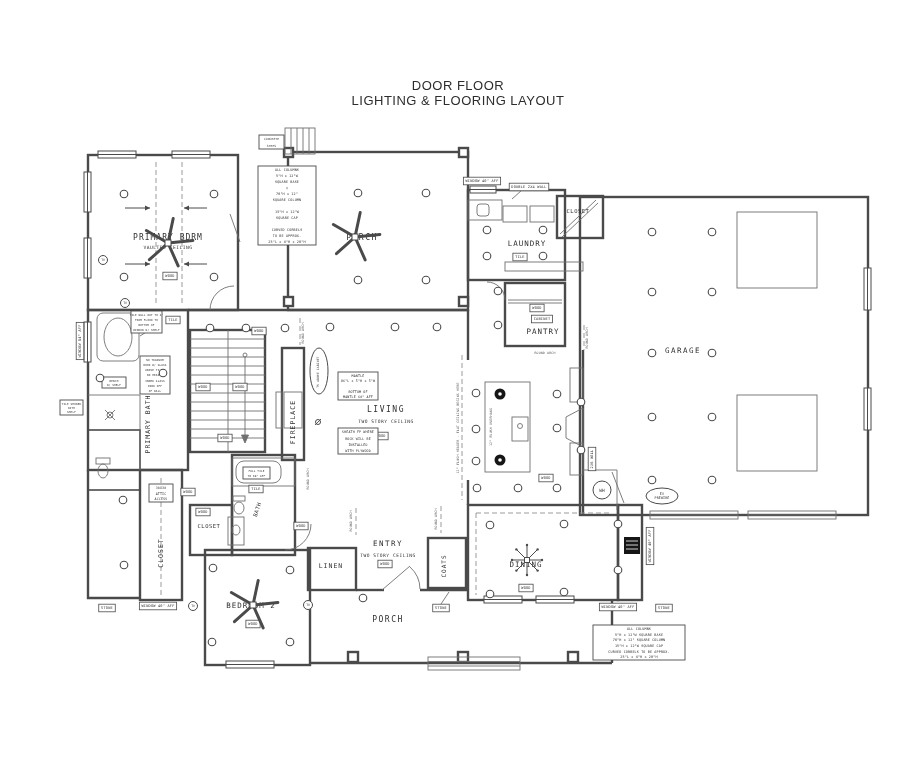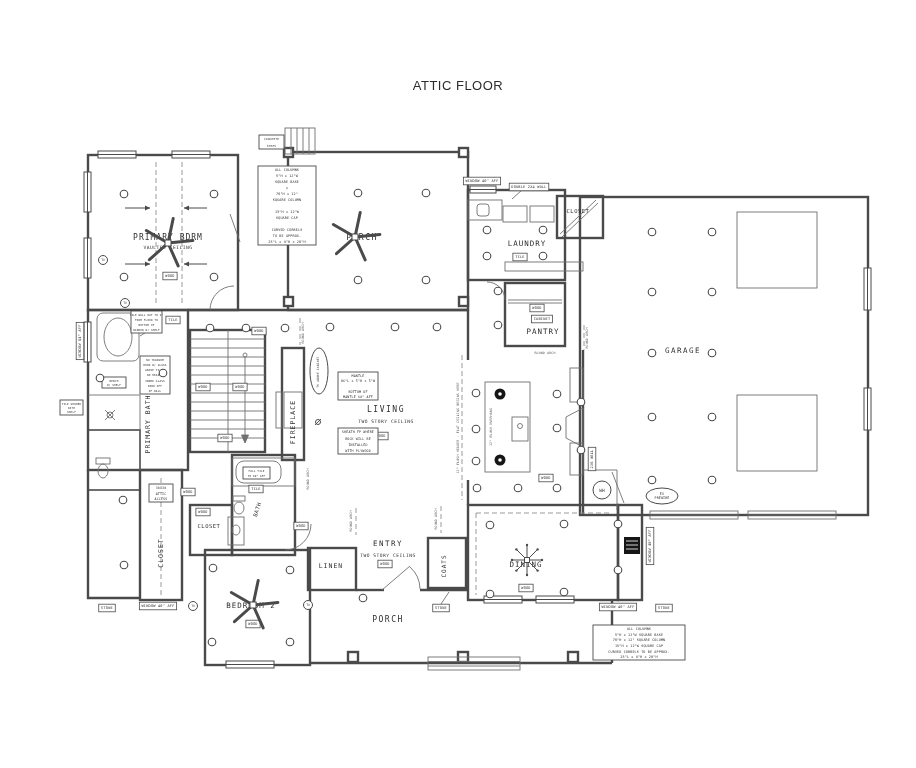--- a/index.html
+++ b/index.html
@@ -7,21 +7,22 @@
          font-family:"Liberation Sans",sans-serif;}
   #titleblock{position:absolute;top:78px;left:0;width:916px;text-align:center;color:#2d2d2d;}
   #titleblock .t1,#titleblock .t2{font-size:13px;letter-spacing:.5px;color:#2d2d2d;}
   svg text{font-family:"DejaVu Sans Mono",monospace;}
 </style>
 </head>
 <body>
 
 <div id="stage">
   <div id="titleblock">
-    <div class="t1">ATTIC FLOOR</div>
+    <div class="t1">DOOR FLOOR</div>
+    <div class="t2">LIGHTING &amp; FLOORING LAYOUT</div>
   </div>
 
   <svg id="plan" width="916" height="768" viewBox="0 0 916 768">
 
     <g id="walls" stroke="#4a4a4a" stroke-width="2.4" fill="none">
       <rect x="88" y="155" width="150" height="155"></rect>
       <rect x="288" y="152" width="180" height="158"></rect>
       <rect x="468" y="190" width="97" height="90"></rect>
       <rect x="557" y="196" width="46" height="42"></rect>
       <rect x="580" y="197" width="288" height="318"></rect>

